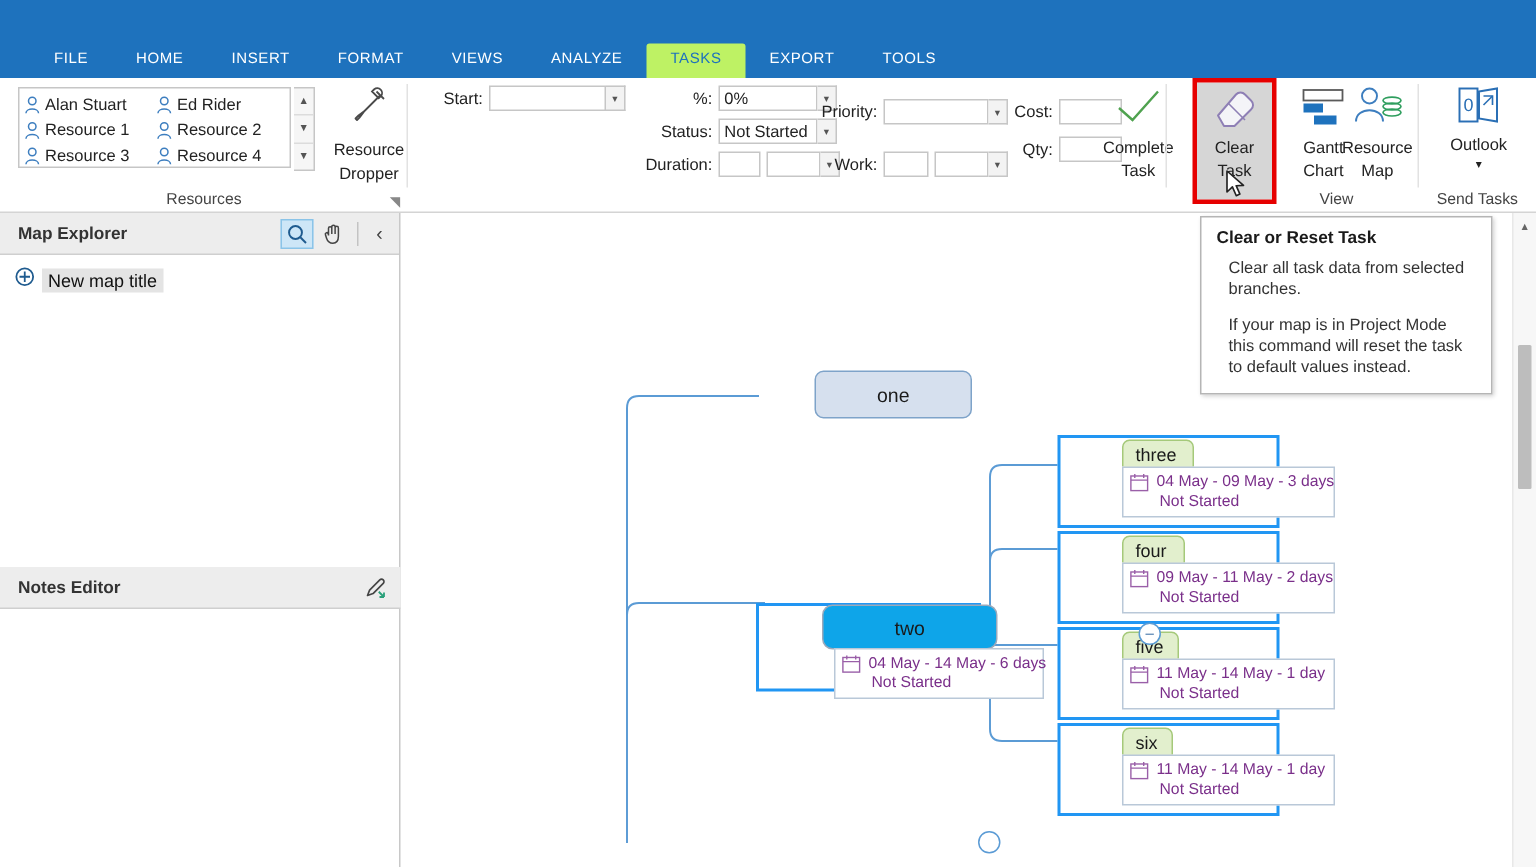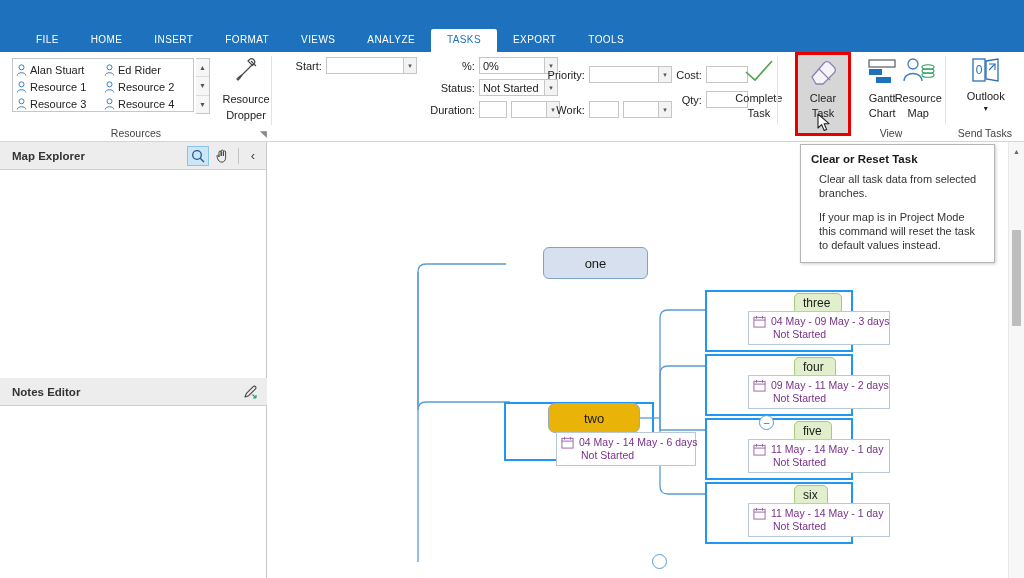--- a/index.html
+++ b/index.html
@@ -2,21 +2,21 @@
 <html><head>
 <meta charset="utf-8">
 <style>
   html,body{margin:0;padding:0;}
   body{width:1024px;height:578px;background:#fff;font-family:"Liberation Sans",sans-serif;overflow:hidden;position:relative;}
 
   
   .titlebar{height:28px;background:#1e72bd;width:100%;}
   .ribbon-tabs{height:24px;background:#1e72bd;display:flex;align-items:flex-end;padding-left:20px;box-sizing:border-box;position:relative;}
   .rtab{color:#fff;font-size:10px;letter-spacing:.4px;padding:4px 16px 5px 16px;line-height:14px;cursor:default;}
-  .rtab.active{background:#ffffff;color:#1e72bd;border-radius:2px 2px 0 0;margin-top:48px;}
+  .rtab.active{background:#bef264;color:#1e72bd;border-radius:2px 2px 0 0;margin-top:48px;}
 
   
   .ribbon{height:89px;background:#fff;border-bottom:1px solid #d4d4d4;position:relative;display:flex;}
   .grp{position:relative;height:89px;box-sizing:border-box;}
   .grp-label{position:absolute;bottom:2px;width:100%;text-align:center;font-size:10.5px;color:#444;}
   .grp-sep{position:absolute;right:0;top:4px;bottom:16px;width:1px;background:#e2e2e2;}
   .launcher{position:absolute;right:3px;bottom:2px;width:9px;height:9px;font-size:9px;color:#888;line-height:9px;}
 
   
   .res-box{position:absolute;left:12px;top:6px;width:182px;height:54px;border:1px solid #c6c6c6;background:#fff;display:flex;flex-wrap:wrap;align-content:flex-start;padding:2px 0 0 3px;box-sizing:border-box;}
@@ -67,22 +67,22 @@
   .node{position:absolute;box-sizing:border-box;padding-left:40px;}
   .n-title{box-sizing:border-box;display:flex;align-items:center;justify-content:center;font-size:13px;color:#1a1a1a;}
   .n-detail{box-sizing:border-box;background:#fff;border:1px solid #b9c8d8;padding:3px 4px 3px 4px;}
   .n-line{display:flex;align-items:center;font-size:10.5px;color:#7a2f8a;line-height:13px;white-space:nowrap;}
   .n-line2{font-size:10.5px;color:#7a2f8a;line-height:13px;padding-left:20px;}
   .sel-frame{position:absolute;border:2px solid #2196f3;box-sizing:border-box;}
 
   
   #node-one .n-title{width:105px;height:32px;background:#d6e0ee;border:1px solid #7ea3c9;border-radius:6px;}
   
-  #node-two .n-title{width:92px;height:30px;background:#eab308;border:1px solid #9aa9bb;border-radius:7px;}
-  .green .n-title{background:#e2efcd;border:1px solid #a5c97a;border-radius:5px 5px 0 0;font-size:12px;padding:0 8px;justify-content:flex-start;margin-left:46px;}
+  #node-two .n-title{width:117px;height:30px;background:#0ea5e9;border:1px solid #9aa9bb;border-radius:7px;}
+  .green .n-title{background:#e2efcd;border:1px solid #a5c97a;border-radius:5px 5px 0 0;font-size:12px;padding:0 8px;justify-content:flex-start;}
 
   .collapse-dot{position:absolute;width:13px;height:13px;border:1px solid #5a9bd4;border-radius:50%;background:#fff;display:flex;align-items:center;justify-content:center;font-size:10px;color:#3a6ea5;line-height:10px;}
 
   svg.conn{position:absolute;left:0;top:0;pointer-events:none;}
 </style>
 </head>
 <body>
 
 <div class="titlebar"></div>
 
@@ -296,20 +296,29 @@
     </div>
     <div class="hicon">
       <svg width="14" height="15" viewBox="0 0 14 15">
           <path d="M4 9 L4 4.2 a1.1 1.1 0 0 1 2.2 0 L6.2 8 L6.2 3.2 a1.1 1.1 0 0 1 2.2 0 L8.4 8 L8.4 4 a1.1 1.1 0 0 1 2.2 0 L10.6 9.5 c0 3 -1.6 4.6 -3.7 4.6 c-2.2 0 -3.6 -1.4 -4.2 -3.3 L2 8.6 a1 1 0 0 1 1.8 -0.9 Z" fill="none" stroke="#444" stroke-width="1"></path>
         </svg>
     </div>
     <div class="vsep"></div>
     <div class="hicon" style="width:14px;font-size:13px;color:#444;">‹</div>
   </div>
 
+  <div class="tree-row">
+    <span style="margin-right:5px;">
+      <svg width="13" height="13" viewBox="0 0 13 13">
+          <circle cx="6.5" cy="6.5" r="5.6" fill="none" stroke="#1f5b8f" stroke-width="1.2"></circle>
+          <path d="M6.5 3 L6.5 10 M3 6.5 L10 6.5" stroke="#1f5b8f" stroke-width="1.2"></path>
+        </svg>
+    </span>
+    <span class="tree-label">New map title</span>
+  </div>
 
   <div class="panel-head notes-head">
     <div class="panel-title">Notes Editor</div>
     <div class="hicon">
       <svg width="16" height="16" viewBox="0 0 16 16">
         <path d="M3 13 L4.4 9.4 L11.2 2.6 a1.6 1.6 0 0 1 2.3 2.3 L6.7 11.7 Z" fill="none" stroke="#444" stroke-width="1.1" stroke-linejoin="round"></path>
         <path d="M10.5 10.5 L14 14 M14 14 L14 11 M14 14 L11 14" stroke="#2aa07a" stroke-width="1.2" fill="none"></path>
       </svg>
     </div>
   </div>

